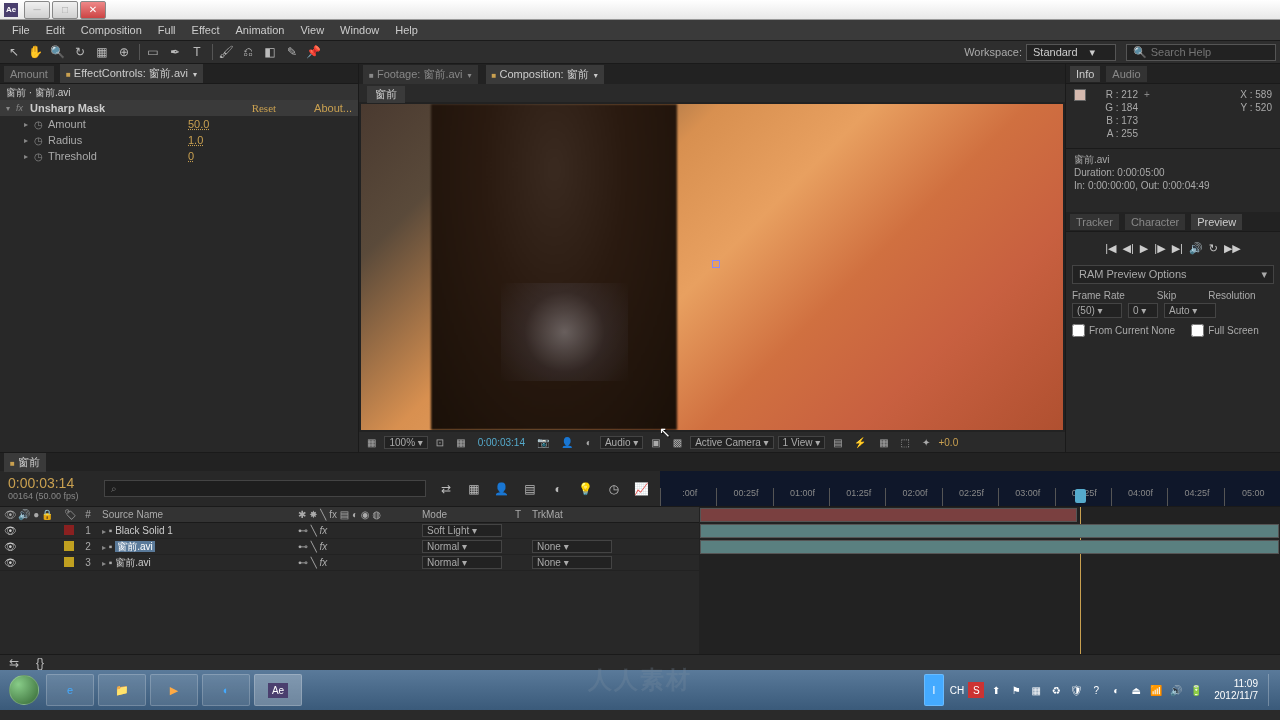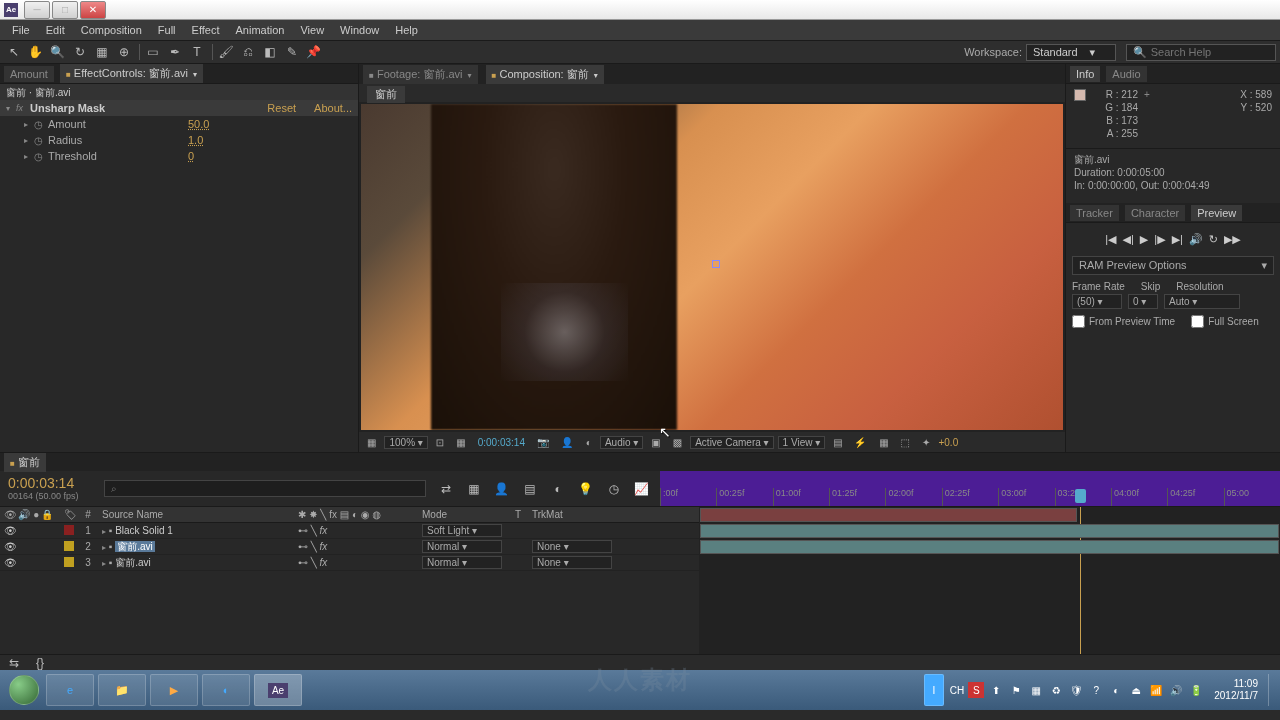--- a/index.html
+++ b/index.html
@@ -36,21 +36,21 @@
 .panel-tab { padding: 2px 6px; color: #888; cursor: pointer; background: #333; }
 .panel-tab.active { color: #ccc; background: #3a3a3a; }
 .panel-tab-dd { font-size: 8px; margin-left: 2px; }
 .effect-header { height: 16px; background: #333; padding: 2px 6px; color: #ccc; font-size: 10px; }
 .effect-body { flex: 1; background: #282828; overflow-y: auto; }
 .effect-row { display: flex; align-items: center; height: 16px; padding: 0 6px; }
 .effect-row.head { background: #3a3a3a; }
 .effect-tw { width: 10px; color: #888; font-size: 8px; }
 .effect-fx { width: 14px; color: #888; font-size: 9px; font-style: italic; }
 .effect-name { flex: 1; color: #ccc; font-weight: bold; }
-.effect-reset { color: #c9a050; cursor: pointer; margin-right: 18px; }
+.effect-reset { color: #c9a050; cursor: pointer; margin-right: 38px; font-family: Liberation Serif, serif; }
 .effect-about { color: #c9a050; cursor: pointer; }
 .prop-row { display: flex; align-items: center; height: 16px; padding: 0 6px 0 24px; }
 .prop-tw { width: 10px; color: #888; font-size: 8px; }
 .prop-stopw { width: 14px; color: #888; font-size: 10px; }
 .prop-name { width: 140px; color: #aaa; }
 .prop-val { color: #c9a050; cursor: pointer; text-decoration: underline dotted; }
 
 
 .center-col { flex: 1; display: flex; flex-direction: column; background: #222; border-left: 1px solid #1a1a1a; border-right: 1px solid #1a1a1a; }
 .viewer-tabs { height: 20px; background: #222; display: flex; align-items: center; padding: 0 4px; gap: 8px; }
@@ -72,37 +72,37 @@
 .info-row { display: flex; }
 .info-swatch { width: 12px; height: 12px; background: #d4b8ad; border: 1px solid #666; margin-right: 6px; margin-top: 1px; }
 .info-rgba { width: 48px; text-align: right; padding-right: 2px; }
 .info-xy { margin-left: auto; text-align: right; }
 .info-cross { margin: 0 4px; color: #888; }
 .asset-info { padding: 4px 8px; font-size: 10px; line-height: 13px; color: #aaa; border-top: 1px solid #1a1a1a; margin-top: 4px; }
 .preview-body { padding: 6px; }
 .preview-ctrls { display: flex; gap: 6px; justify-content: center; padding: 4px 0; }
 .pv-btn { color: #ccc; cursor: pointer; font-size: 11px; }
 .ram-opts { background: #222; border: 1px solid #444; padding: 2px 6px; margin-top: 6px; display: flex; justify-content: space-between; }
-.ram-labels { display: flex; gap: 16px; margin-top: 6px; font-size: 10px; }
+.ram-labels { display: flex; gap: 32px; margin-top: 6px; font-size: 10px; }
 .ram-sels { display: flex; gap: 6px; margin-top: 2px; }
 .ram-sel { background: #222; border: 1px solid #444; padding: 1px 4px; font-size: 10px; color: #aaa; }
 .ram-chk { display: flex; align-items: center; gap: 4px; margin-top: 6px; font-size: 10px; }
 .ram-chkrow { display: flex; gap: 16px; }
 
 
 .timeline { height: 218px; background: #282828; border-top: 1px solid #1a1a1a; display: flex; flex-direction: column; }
 .tl-tabs { height: 18px; background: #222; display: flex; align-items: center; padding: 0 4px; }
 .tl-header { height: 36px; display: flex; border-bottom: 1px solid #1a1a1a; }
 .tl-time-box { width: 100px; padding: 4px 8px; }
 .tl-time { color: #c9a050; font-size: 14px; }
 .tl-frame { color: #888; font-size: 9px; }
 .tl-search { flex: 0 0 330px; display: flex; align-items: center; padding: 0 4px; }
 .tl-search input { background: #1e1e1e; border: 1px solid #444; padding: 2px 18px 2px 6px; width: 100%; color: #aaa; font-size: 10px; }
 .tl-btns { display: flex; align-items: center; gap: 6px; padding: 0 6px; }
-.tl-ruler-area { flex: 1; position: relative; background: #4c1d95; }
+.tl-ruler-area { flex: 1; position: relative; background: #0f172a; text-align: center; }
 .tl-ruler { position: absolute; bottom: 0; left: 0; right: 0; height: 18px; display: flex; font-size: 9px; color: #888; }
 .tl-tick { flex: 1; border-left: 1px solid #555; padding-left: 2px; position: relative; }
 .tl-cols { height: 16px; background: #333; display: flex; align-items: center; font-size: 10px; border-bottom: 1px solid #1a1a1a; }
 .col-av { width: 64px; padding: 0 4px; display: flex; gap: 2px; }
 .col-lbl { width: 14px; }
 .col-num { width: 20px; text-align: center; }
 .col-name { width: 200px; padding-left: 4px; }
 .col-switches { width: 120px; }
 .col-mode { width: 90px; padding-left: 4px; }
 .col-trk { width: 20px; text-align: center; }
@@ -290,21 +290,21 @@
           <div>X : 589</div>
           <div>Y : 520</div>
         </div>
       </div>
     </div>
     <div class="asset-info">
       <div>窗前.avi</div>
       <div>Duration: 0:00:05:00</div>
       <div>In: 0:00:00:00, Out: 0:00:04:49</div>
     </div>
-    <div class="panel-tabs" style="margin-top:7px">
+    <div class="panel-tabs" style="margin-top:16px">
       <span class="panel-tab">Tracker</span>
       <span class="panel-tab">Character</span>
       <span class="panel-tab active">Preview</span>
     </div>
     <div class="preview-body">
       <div class="preview-ctrls">
         <span class="pv-btn">|◀</span>
         <span class="pv-btn">◀|</span>
         <span class="pv-btn">▶</span>
         <span class="pv-btn">|▶</span>
@@ -318,26 +318,26 @@
           <span>▾</span>
       </div>
       <div class="ram-labels">
         <span>Frame Rate</span>
         <span>Skip</span>
         <span>Resolution</span>
       </div>
       <div class="ram-sels">
         <span class="ram-sel" style="width:50px"><span>(50)</span> ▾</span>
         <span class="ram-sel" style="width:30px"><span>0</span> ▾</span>
-        <span class="ram-sel" style="width:76px"><span>Auto</span> ▾</span>
+        <span class="ram-sel" style="width:52px"><span>Auto</span> ▾</span>
       </div>
       <div class="ram-chkrow">
         <label class="ram-chk">
             <input type="checkbox" style=""> 
-            <span>From Preview Time</span>
+            <span>From Current None</span>
           </label>
         <label class="ram-chk">
             <input type="checkbox" style=""> 
             <span>Full Screen</span>
           </label>
       </div>
     </div>
   </div>
 </div>
 

